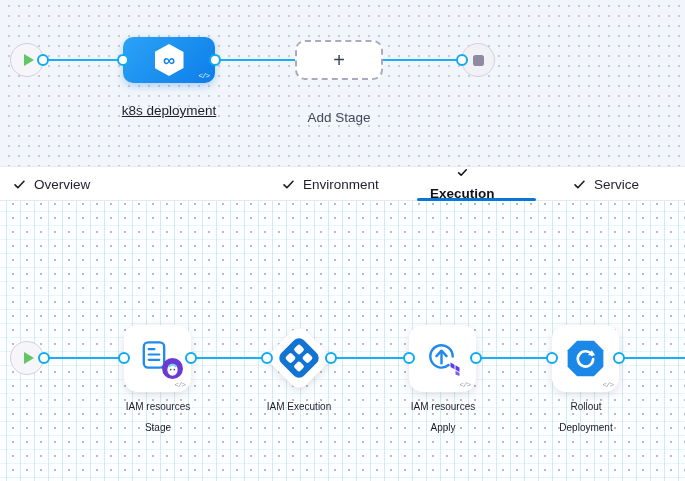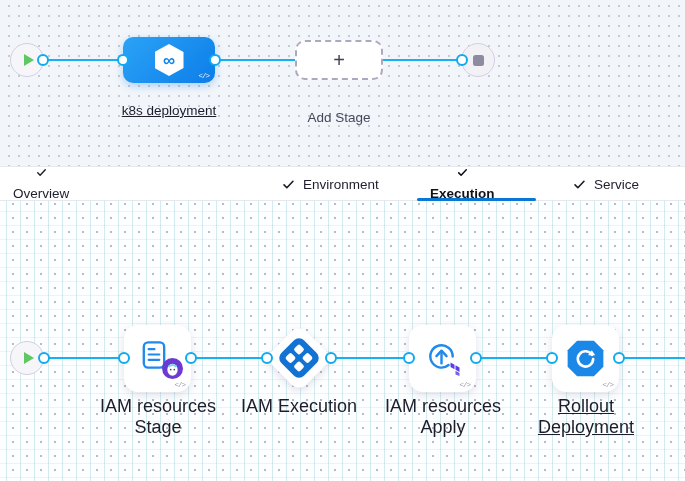--- a/index.html
+++ b/index.html
@@ -63,21 +63,21 @@
 
   .add-stage { position: absolute; left: 295px; top: 40px; width: 88px; height: 40px;
                background: #fff; border: 2px dashed #aba8c0; border-radius: 10px;
                display: flex; align-items: center; justify-content: center; cursor: pointer; }
   .plus { font-size: 20px; font-weight: 400; color: #3f4250; line-height: 1; }
 
   .node-label { position: absolute; width: 120px; text-align: center;
                 font-size: 13.5px; color: #1d1d2b; }
   .node-label.soft { color: #45485a; }
   .step-label { position: absolute; width: 120px; text-align: center;
-                font-size: 18px; color: #1d1d2b; line-height: 21px; }
+                font-size: 10px; color: #1d1d2b; line-height: 21px; }
   .step-label span { display: block; }
 
   .step-card { position: absolute; top: 124px; width: 67px; height: 67px; background: #fff;
                border-radius: 14px; box-shadow: 0 3px 10px rgba(110,116,148,0.20);
                display: flex; align-items: center; justify-content: center; cursor: pointer; }
   .badge { position: absolute; right: 8px; bottom: 13px; width: 21px; height: 21px; }
   .tf-glyph { position: absolute; right: 12px; bottom: 16px; width: 14px; height: 14px; }
 
   .diamond { position: absolute; left: 275px; top: 133px; width: 48px; height: 48px;
              background: #fff; border-radius: 11px; transform: rotate(45deg);
@@ -125,21 +125,21 @@
     <div class="dot" style="left:37px; top:54px;"></div>
     <div class="dot" style="left:117px; top:54px;"></div>
     <div class="dot" style="left:209px; top:54px;"></div>
     <div class="dot" style="left:456px; top:54px;"></div>
 
     <div class="node-label" style="left:109px; top:103px;text-decoration:underline;">k8s deployment</div>
     <div class="node-label soft" style="left:279px; top:110px;">Add Stage</div>
   </section>
 
   <nav class="tabbar">
-    <div class="tab" style="left:13px;flex-direction:column;">
+    <div class="tab" style="left:13px;">
       <svg width="13" height="13" viewBox="0 0 16 16">
           <path d="M2.5 8.5 L6 12 L13.5 4" stroke="#1d1d2b" stroke-width="2" fill="none" stroke-linecap="round" stroke-linejoin="round"></path>
         </svg>
       <span>Overview</span>
     </div>
     <div class="tab" style="left:282px;">
       <svg width="13" height="13" viewBox="0 0 16 16">
           <path d="M2.5 8.5 L6 12 L13.5 4" stroke="#1d1d2b" stroke-width="2" fill="none" stroke-linecap="round" stroke-linejoin="round"></path>
         </svg>
       <span>Environment</span>
@@ -235,18 +235,18 @@
       <span>IAM resources</span>
       <span>Stage</span>
     </div>
     <div class="step-label" style="left:239px; top:195px;">
       <span>IAM Execution</span>
     </div>
     <div class="step-label" style="left:383px; top:195px;">
       <span>IAM resources</span>
       <span>Apply</span>
     </div>
-    <div class="step-label" style="left:526px; top:195px;text-decoration:underline;">
+    <div class="step-label" style="left:526px; top:195px;">
       <span>Rollout</span>
       <span>Deployment</span>
     </div>
   </section>
 </div>
 
 </body></html>

